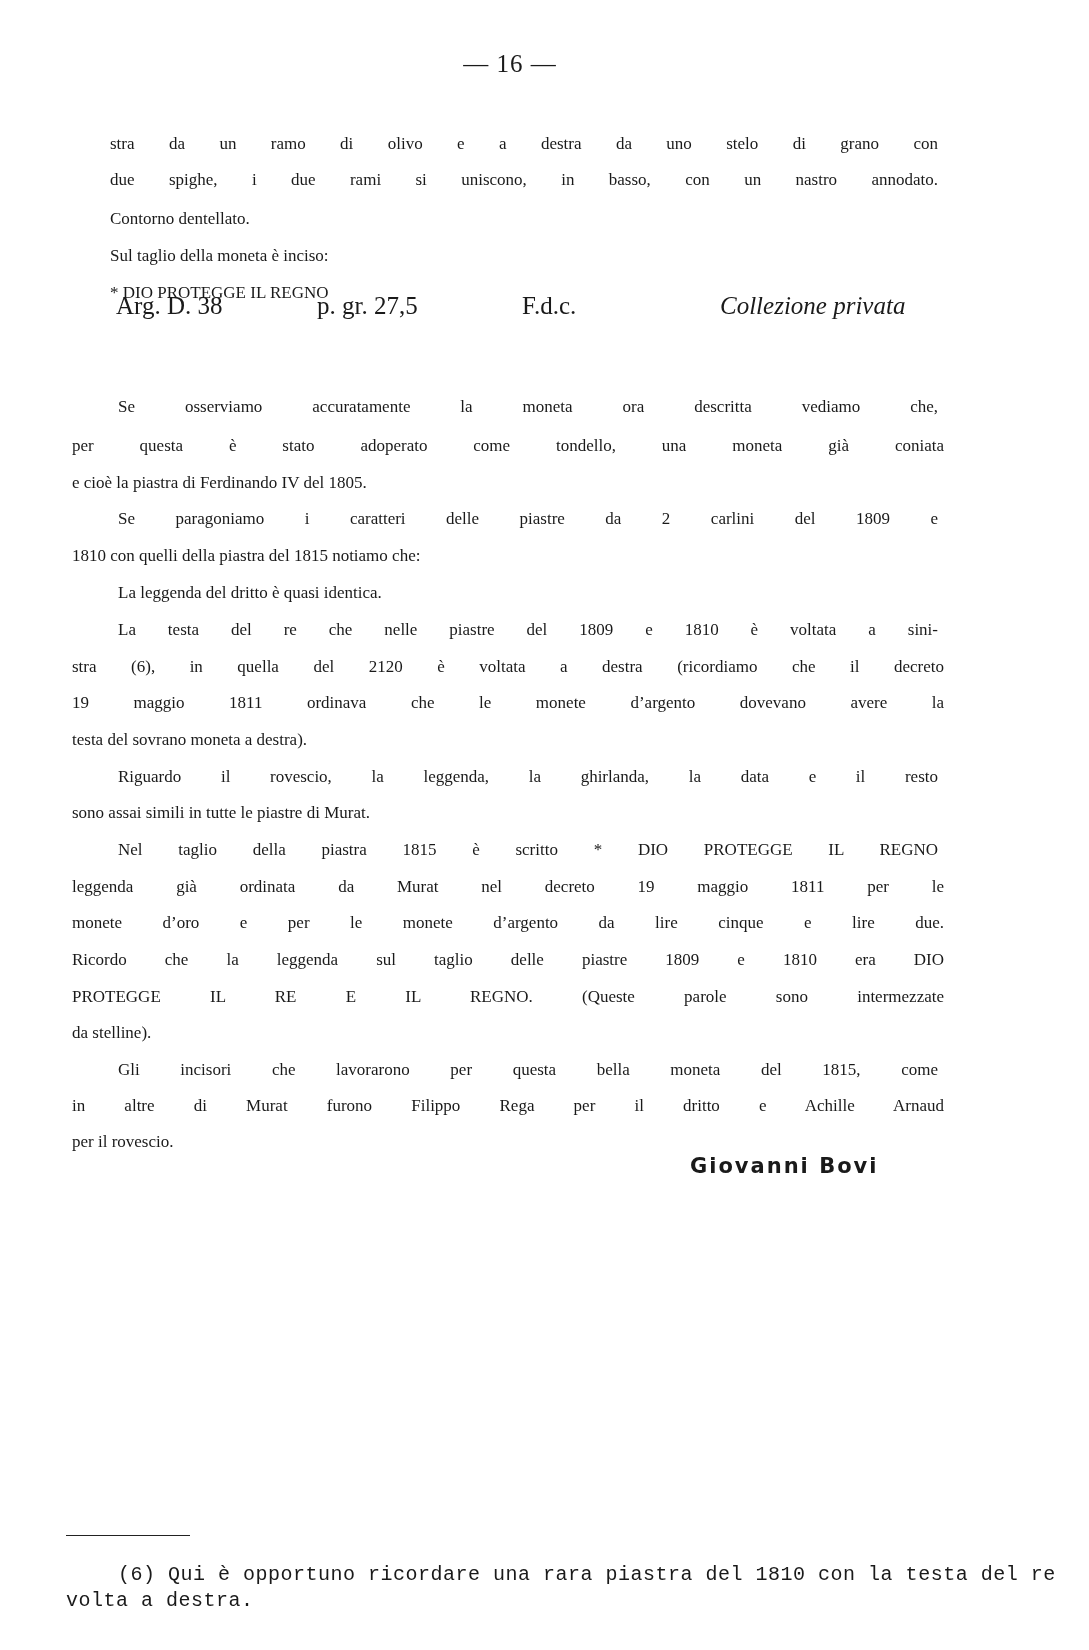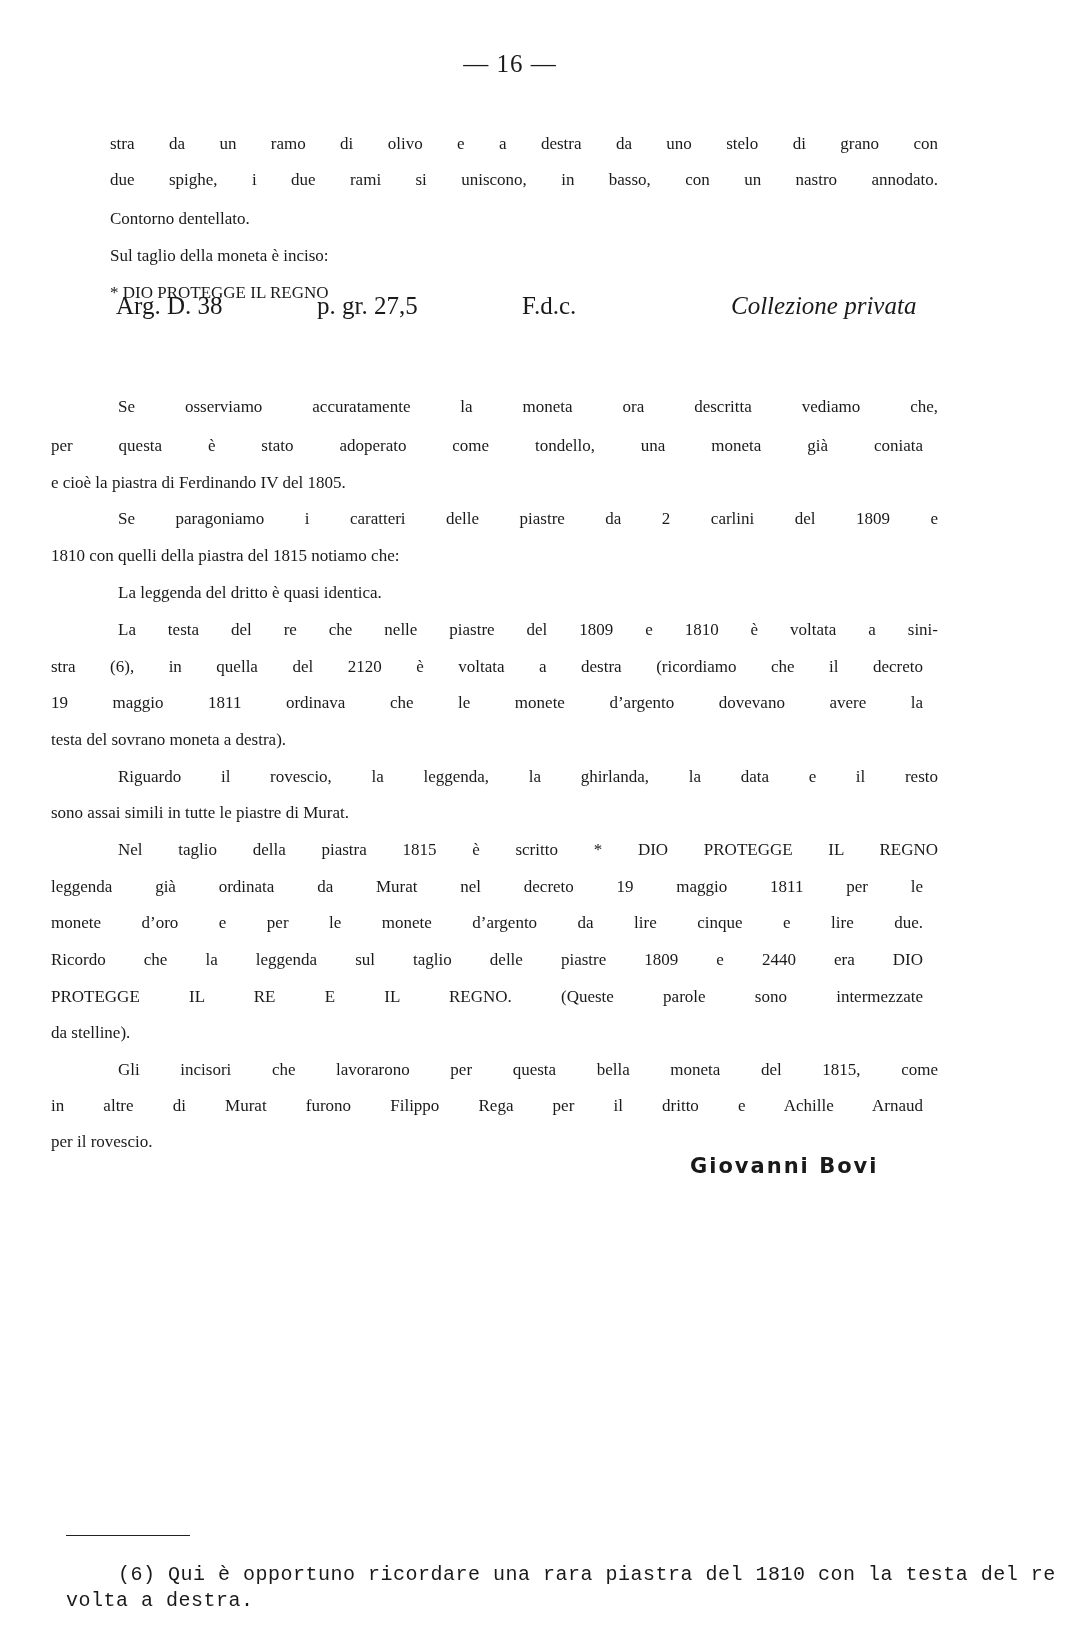--- a/index.html
+++ b/index.html
@@ -2,25 +2,25 @@
 <html><head>
 <meta charset="utf-8">
 <style>
   html, body { margin:0; padding:0; background:#ffffff; }
   body { width:1089px; height:1650px; position:relative; overflow:hidden; color:#1a1a1a;
          font-family: "Liberation Serif", "DejaVu Serif", serif; }
   .page-num { position:absolute; top:30px; left:0; width:1020px; text-align:center; font-size:25px; letter-spacing:1px;margin-top:20px; }
   .line { position:absolute; font-size:17px; white-space:nowrap; line-height:30px;margin-top:22px; }
   .just { text-align:justify; text-align-last:justify; }
   .upper { left:110px; width:828px; }
-  .main { left:51px; width:872px; }
+  .main { left:72px; width:872px; }
   .indent { left:118px; width:820px; }
   .specs { position:absolute; top:292px; left:110px; width:828px; height:30px; font-size:25px; }
   .specs span { position:absolute; top:0; white-space:nowrap; }
-  .italic { font-style:italic;margin-left:11px; }
+  .italic { font-style:italic; }
   .signature { position:absolute; top:1154px; left:690px; font-family:"DejaVu Sans","Liberation Sans",sans-serif;
                font-weight:bold; font-size:21px; letter-spacing:2px; }
   .fn-rule { position:absolute; top:1535px; left:66px; width:124px; height:0; border-top:1.5px solid #222; }
   .fn { position:absolute; font-size:20px; white-space:nowrap; line-height:24px; font-family:Liberation Mono, monospace; letter-spacing:0.5px; }
 </style>
 </head>
 <body>
 
 <div class="page-num">— 16 —</div>
 
@@ -47,21 +47,21 @@
   <div class="line indent" style="top:556px">La leggenda del dritto è quasi identica.</div>
   <div class="line indent just" style="top:593px">La testa del re che nelle piastre del 1809 e 1810 è voltata a sini-</div>
   <div class="line main just" style="top:630px">stra (6), in quella del 2120 è voltata a destra (ricordiamo che il decreto</div>
   <div class="line main just" style="top:666px">19 maggio 1811 ordinava che le monete d’argento dovevano avere la</div>
   <div class="line main" style="top:703px">testa del sovrano moneta a destra).</div>
   <div class="line indent just" style="top:740px">Riguardo il rovescio, la leggenda, la ghirlanda, la data e il resto</div>
   <div class="line main" style="top:776px">sono assai simili in tutte le piastre di Murat.</div>
   <div class="line indent just" style="top:813px">Nel taglio della piastra 1815 è scritto * DIO PROTEGGE IL REGNO</div>
   <div class="line main just" style="top:850px">leggenda già ordinata da Murat nel decreto 19 maggio 1811 per le</div>
   <div class="line main just" style="top:886px">monete d’oro e per le monete d’argento da lire cinque e lire due.</div>
-  <div class="line main just" style="top:923px">Ricordo che la leggenda sul taglio delle piastre 1809 e 2440 era DIO</div>
+  <div class="line main just" style="top:923px">Ricordo che la leggenda sul taglio delle piastre 1809 e 1810 era DIO</div>
   <div class="line main just" style="top:960px">PROTEGGE IL RE E IL REGNO. (Queste parole sono intermezzate</div>
   <div class="line main" style="top:996px">da stelline).</div>
   <div class="line indent just" style="top:1033px">Gli incisori che lavorarono per questa bella moneta del 1815, come</div>
   <div class="line main just" style="top:1069px">in altre di Murat furono Filippo Rega per il dritto e Achille Arnaud</div>
   <div class="line main" style="top:1105px">per il rovescio.</div>
 </div>
 
 <div class="signature">Giovanni Bovi</div>
 
 <div class="fn-rule"></div>

